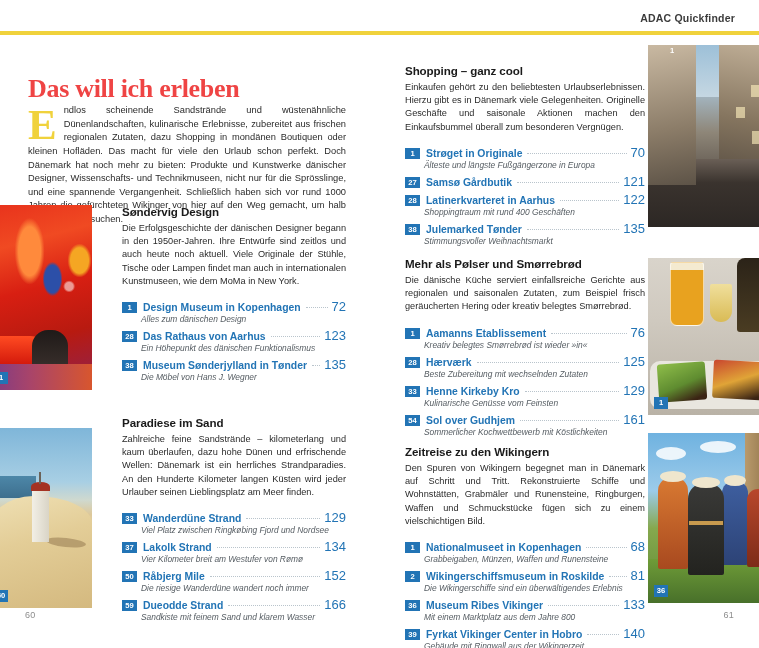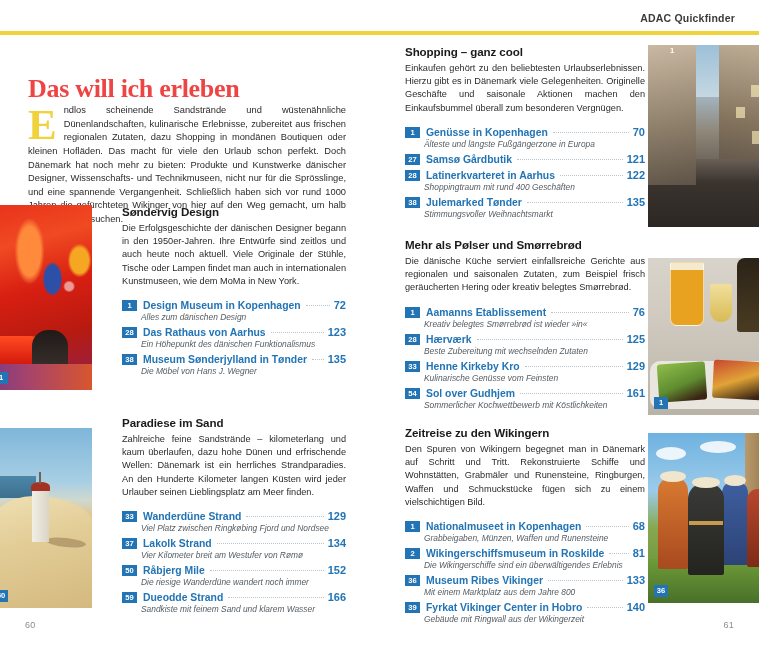--- a/index.html
+++ b/index.html
@@ -18,28 +18,28 @@
     position:absolute;top:12px;right:24px;
     font-size:10.5px;font-weight:600;letter-spacing:.2px;
     color:#3b3b3b;
   }
   .hdr-rule{
     position:absolute;left:0;top:31px;width:759px;height:4px;
     background:#f0d23c;
   }
 
   
-  .folio{position:absolute;bottom:18px;font-size:9px;color:#8d8d8d;letter-spacing:.3px;}
+  .folio{position:absolute;bottom:28px;font-size:9px;color:#8d8d8d;letter-spacing:.3px;}
   .folio.left{left:25px;}
   .folio.right{right:25px;}
 
   
   .col{position:absolute;top:45px;}
   .col-left{left:0;width:379px;height:560px;}
-  .col-right{left:380px;width:379px;height:560px;}
+  .col-right{left:380px;width:379px;height:560px;margin-top:19px;}
 
   
   .headline{
     position:absolute;left:28px;top:12px;
     font-family:"Liberation Serif", serif;
     font-size:26px;font-weight:700;letter-spacing:-.3px;
     color:#ef4444;
   }
 
   
@@ -89,21 +89,21 @@
   }
   .leader{
     flex:1 1 auto;
     margin:0 4px 0 5px;
     border-bottom:1.4px dotted #b9c4cc;
     position:relative;top:-3px;
     min-width:8px;
   }
   .entry-page{
     flex:none;
-    font-size:11px;color:#2274b5;font-weight:700;
+    font-size:13px;color:#2274b5;font-weight:400;
     text-align:right;
   }
   .entry-sub{
     font-size:8.4px;font-style:italic;color:#555c62;
     margin:0 0 0 19px;line-height:11px;
   }
 
   
   .photo{position:absolute;overflow:hidden;}
   .photo .num{
@@ -303,21 +303,21 @@
 
   <div class="col col-right">
 
     <div class="section" style="left:25px;top:0px;width:240px;">
       <h2 class="sec-title">Shopping – ganz cool</h2>
       <p class="sec-intro">Einkaufen gehört zu den beliebtesten Urlaubserlebnissen. Hierzu gibt es in Dänemark viele Gelegenheiten. Originelle Geschäfte und saisonale Aktionen machen den Einkaufsbummel überall zum besonderen Vergnügen.</p>
       <ul class="entries">
         <li class="entry">
           <div class="entry-line">
             <span class="badge">1</span>
-            <span class="entry-title">Genüsse in Kopenhagen</span>
+            <span class="entry-title">Strøget in Originale</span>
             <span class="leader"></span>
             <span class="entry-page">70</span>
           </div>
           <div class="entry-sub">Älteste und längste Fußgängerzone in Europa</div>
         </li>
         <li class="entry">
           <div class="entry-line">
             <span class="badge">27</span>
             <span class="entry-title">Samsø Gårdbutik</span>
             <span class="leader"></span>

